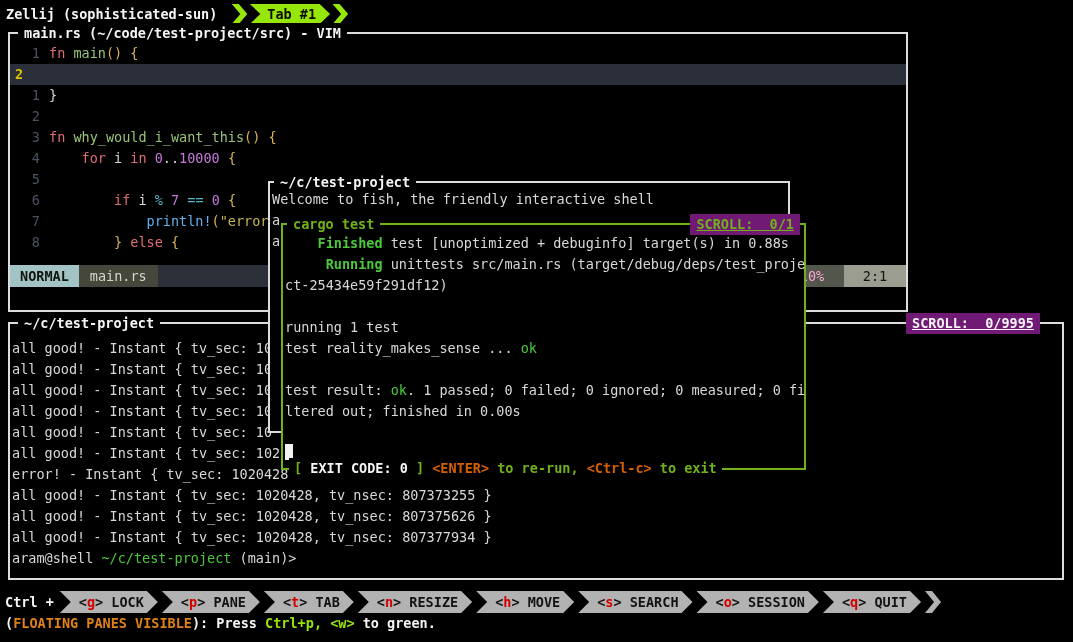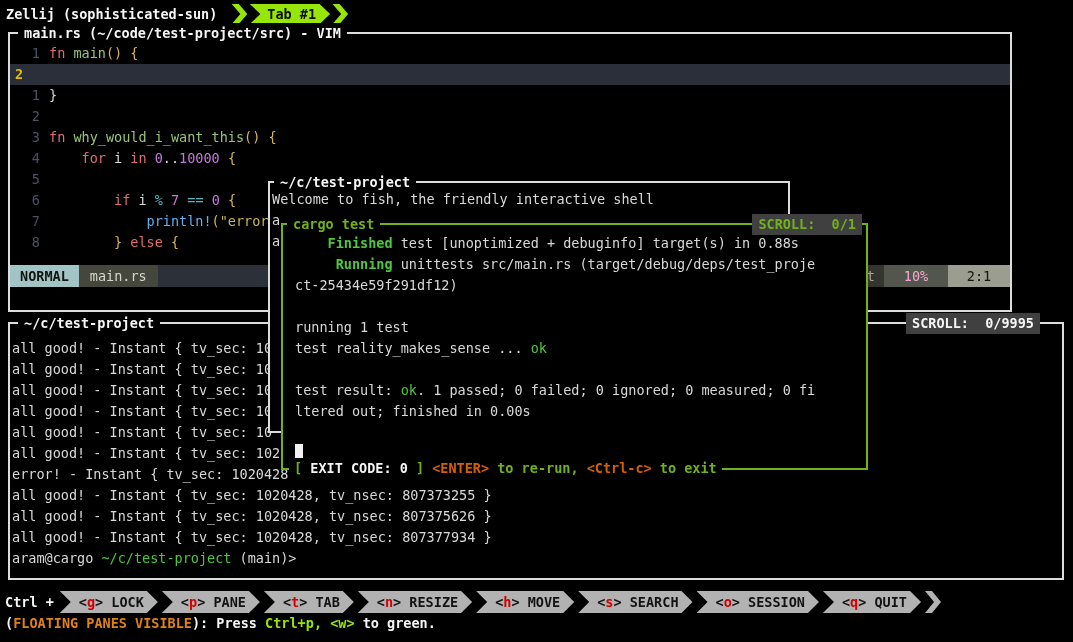--- a/index.html
+++ b/index.html
@@ -27,22 +27,22 @@
   .tabseg{height:21px;background:var(--lime);color:#0a0a00;font-weight:bold;white-space:pre;
           padding:0 14px 0 18px;margin:0 2px;
           clip-path:polygon(0 0,calc(100% - 11px) 0,100% 50%,calc(100% - 11px) 100%,0 100%,11px 50%);}
 
   
   .pane{position:absolute;border:2px solid var(--borderw);background:transparent;box-sizing:border-box;}
   .float{background:#000;}
   .greenborder{border-color:var(--g);}
   .ptitle{position:absolute;top:-11px;left:8px;height:21px;line-height:21px;background:#000;
           padding:0 6px;font-weight:bold;color:var(--wb);white-space:pre;}
-  .pscroll{position:absolute;top:-11px;height:21px;line-height:21px;background:#404040;
-           padding:0 6px;font-weight:bold;color:var(--wb);white-space:pre;}
+  .pscroll{position:absolute;top:-11px;height:21px;line-height:21px;background:#701a75;
+           padding:0 6px;font-weight:bold;color:var(--wb);white-space:pre;text-decoration:underline;}
   .gtitle{color:var(--g);} 
   .exitline{position:absolute;bottom:-11px;left:6px;height:21px;line-height:21px;background:#000;
             padding:0 5px;white-space:pre;}
 
   
   #vim-inner{padding-top:9px;}
   .vrow{display:flex;height:21px;white-space:pre;}
   .vrow.current{background:var(--curbg);}
   .ln{flex:none;width:30px;text-align:right;padding-right:9px;color:var(--lnum);}
   .ln.cur{text-align:left;padding-left:5px;padding-right:0;width:34px;color:var(--curnum);font-weight:bold;}
@@ -79,21 +79,21 @@
 
 <div id="topbar">
   <span id="session">Zellij (sophisticated-sun)</span>
   <div id="tabwrap">
     <div class="chev"></div>
     <div class="tabseg"><span>Tab #1</span></div>
     <div class="chev"></div>
   </div>
 </div>
 
-<div class="pane" id="vim-pane" style="left:8px;top:32px;width:1004px;height:280px;">
+<div class="pane" id="vim-pane" style="left:8px;top:32px;width:900px;height:280px;">
   <div class="ptitle">main.rs (~/code/test-project/src) - VIM</div>
   <div id="vim-inner">
       <div class="vrow"><span class="ln">1</span><span><span class="c-kw">fn</span><span class="c-w"> </span><span class="c-fn">main</span><span class="c-pun">()</span><span class="c-w"> </span><span class="c-pun">{</span></span></div>
       <div class="vrow current"><span class="ln cur">2</span></div>
       <div class="vrow"><span class="ln">1</span><span><span class="c-w">}</span></span></div>
       <div class="vrow"><span class="ln">2</span><span></span></div>
       <div class="vrow"><span class="ln">3</span><span><span class="c-kw">fn</span><span class="c-w"> </span><span class="c-fn">why_would_i_want_this</span><span class="c-pun">()</span><span class="c-w"> </span><span class="c-pun">{</span></span></div>
       <div class="vrow"><span class="ln">4</span><span><span class="c-w">    </span><span class="c-kw">for</span><span class="c-w"> i </span><span class="c-kw">in</span><span class="c-w"> </span><span class="c-num">0</span><span class="c-w">..</span><span class="c-num">10000</span><span class="c-w"> </span><span class="c-pun">{</span></span></div>
       <div class="vrow"><span class="ln">5</span></div>
       <div class="vrow"><span class="ln">6</span><span><span class="c-w">        </span><span class="c-kw">if</span><span class="c-w"> i </span><span class="c-op">%</span><span class="c-w"> </span><span class="c-num">7</span><span class="c-w"> </span><span class="c-op">==</span><span class="c-w"> </span><span class="c-num">0</span><span class="c-w"> </span><span class="c-pun">{</span></span></div>
@@ -117,34 +117,34 @@
       <div class="row"><span class="c-w">all good! - Instant { tv_sec: 10</span></div>
       <div class="row"><span class="c-w">all good! - Instant { tv_sec: 10</span></div>
       <div class="row"><span class="c-w">all good! - Instant { tv_sec: 10</span></div>
       <div class="row"><span class="c-w">all good! - Instant { tv_sec: 10</span></div>
       <div class="row"><span class="c-w">all good! - Instant { tv_sec: 10</span></div>
       <div class="row"><span class="c-w">all good! - Instant { tv_sec: 1020</span></div>
       <div class="row"><span class="c-w">error! - Instant { tv_sec: 1020428</span></div>
       <div class="row"><span class="c-w">all good! - Instant { tv_sec: 1020428, tv_nsec: 807373255 }</span></div>
       <div class="row"><span class="c-w">all good! - Instant { tv_sec: 1020428, tv_nsec: 807375626 }</span></div>
       <div class="row"><span class="c-w">all good! - Instant { tv_sec: 1020428, tv_nsec: 807377934 }</span></div>
-      <div class="row"><span class="c-w">aram@cargo </span><span class="c-cg">~/c/test-project</span><span class="c-w"> (main)&gt;</span></div>
+      <div class="row"><span class="c-w">aram@shell </span><span class="c-cg">~/c/test-project</span><span class="c-w"> (main)&gt;</span></div>
     </div>
 </div>
 
 <div class="pane float" id="shell-pane" style="left:268px;top:181px;width:522px;height:252px;z-index:5;">
   <div class="ptitle" style="left:4px;">~/c/test-project</div>
   <div id="shell-content">
       <div class="row"><span class="c-w">Welcome to fish, the friendly interactive shell</span></div>
       <div class="row"><span class="c-w">a</span></div>
       <div class="row"><span class="c-w">a</span></div>
     </div>
 </div>
 
-<div class="pane float greenborder" id="cargo-pane" style="left:281px;top:223px;width:587px;height:247px;z-index:6;padding-left:10px;">
+<div class="pane float greenborder" id="cargo-pane" style="left:281px;top:223px;width:525px;height:247px;z-index:6;">
   <div class="ptitle gtitle" style="left:4px;">cargo test</div>
   <div class="pscroll gtitle" style="right:4px;">SCROLL:  0/1</div>
   <div id="cargo-content">
       <div class="row"><span class="c-w">    </span><span class="c-cgb">Finished</span><span class="c-w"> test [unoptimized + debuginfo] target(s) in 0.88s</span></div>
       <div class="row"><span class="c-w">     </span><span class="c-cgb">Running</span><span class="c-w"> unittests src/main.rs (target/debug/deps/test_proje</span></div>
       <div class="row"><span class="c-w">ct-25434e59f291df12)</span></div>
       <div class="row"></div>
       <div class="row"><span class="c-w">running 1 test</span></div>
       <div class="row"><span class="c-w">test reality_makes_sense ... </span><span class="c-cg">ok</span></div>
       <div class="row"></div>

